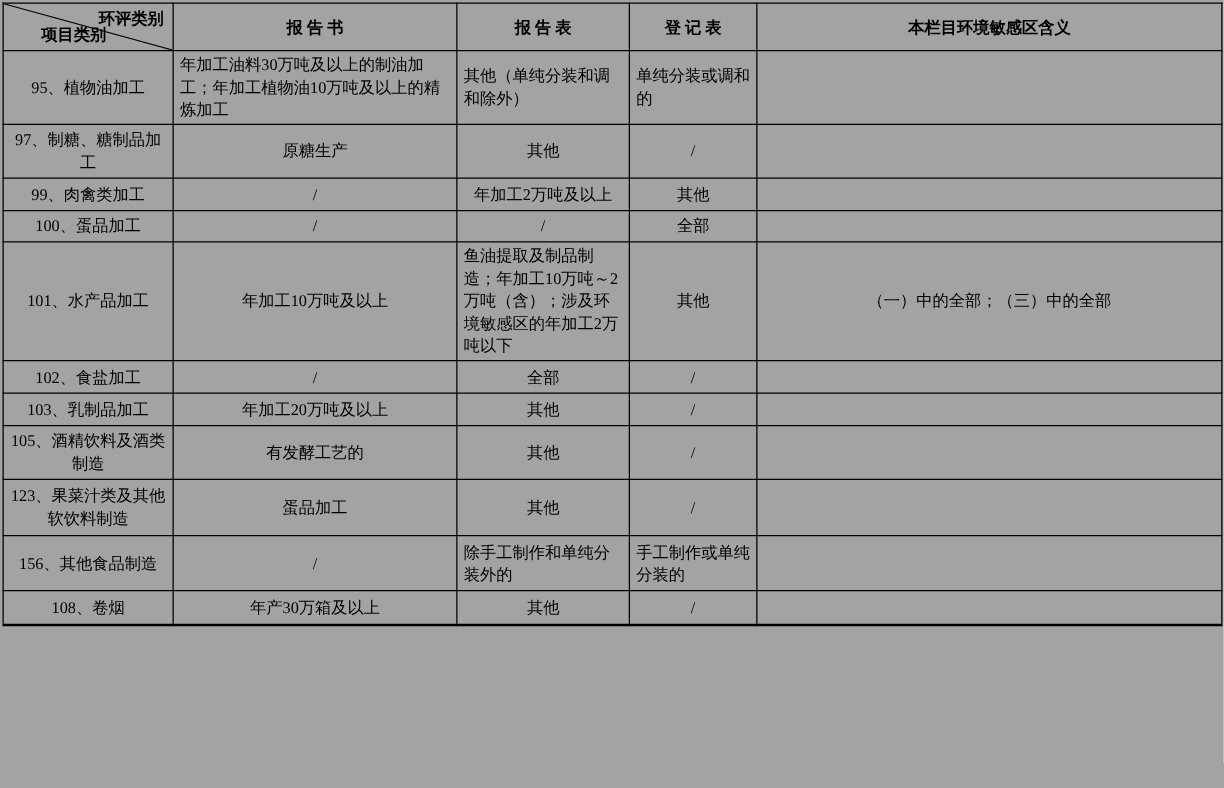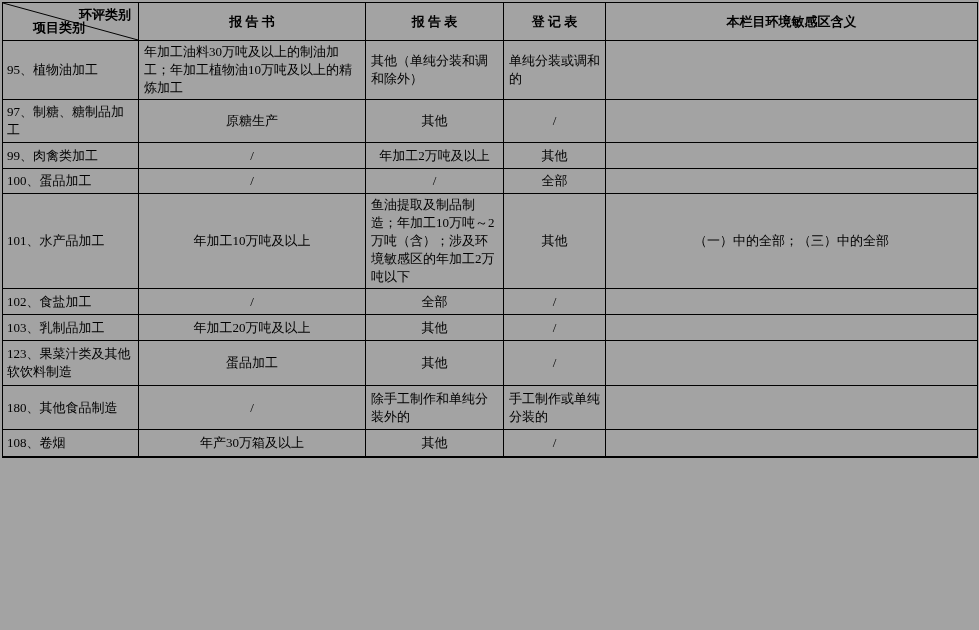--- a/index.html
+++ b/index.html
@@ -27,21 +27,21 @@
   td {
     border: 1px solid #000;
     text-align: center;
     vertical-align: middle;
     padding: 2px 5px;
     line-height: 18px;
     word-break: break-all;
     box-sizing: border-box;
   }
   td.cat {
-    text-align: left;
+    text-align: center;
     padding: 2px 4px;
   }
   td.L { text-align: left; }
   tr.hdr td {
     font-weight: bold;
     padding: 2px 4px;
   }
   
   td.corner {
     position: relative;
@@ -146,31 +146,38 @@
 
     <tr style="height:26px">
       <td class="cat">103、乳制品加工</td>
       <td>年加工20万吨及以上</td>
       <td>其他</td>
       <td>/</td>
       <td></td>
     </tr>
 
 
+    <tr style="height:43px">
+      <td class="cat">105、酒精饮料及酒类制造</td>
+      <td>有发酵工艺的</td>
+      <td>其他</td>
+      <td>/</td>
+      <td></td>
+    </tr>
 
     <tr style="height:45px">
       <td class="cat">123、果菜汁类及其他软饮料制造</td>
       <td>蛋品加工</td>
       <td>其他</td>
       <td>/</td>
       <td></td>
     </tr>
 
     <tr style="height:44px">
-      <td class="cat">180、其他食品制造</td>
+      <td class="cat">156、其他食品制造</td>
       <td>/</td>
       <td class="L">除手工制作和单纯分装外的</td>
       <td class="L">手工制作或单纯分装的</td>
       <td></td>
     </tr>
 
     <tr style="height:27px">
       <td class="cat">108、卷烟</td>
       <td>年产30万箱及以上</td>
       <td>其他</td>

